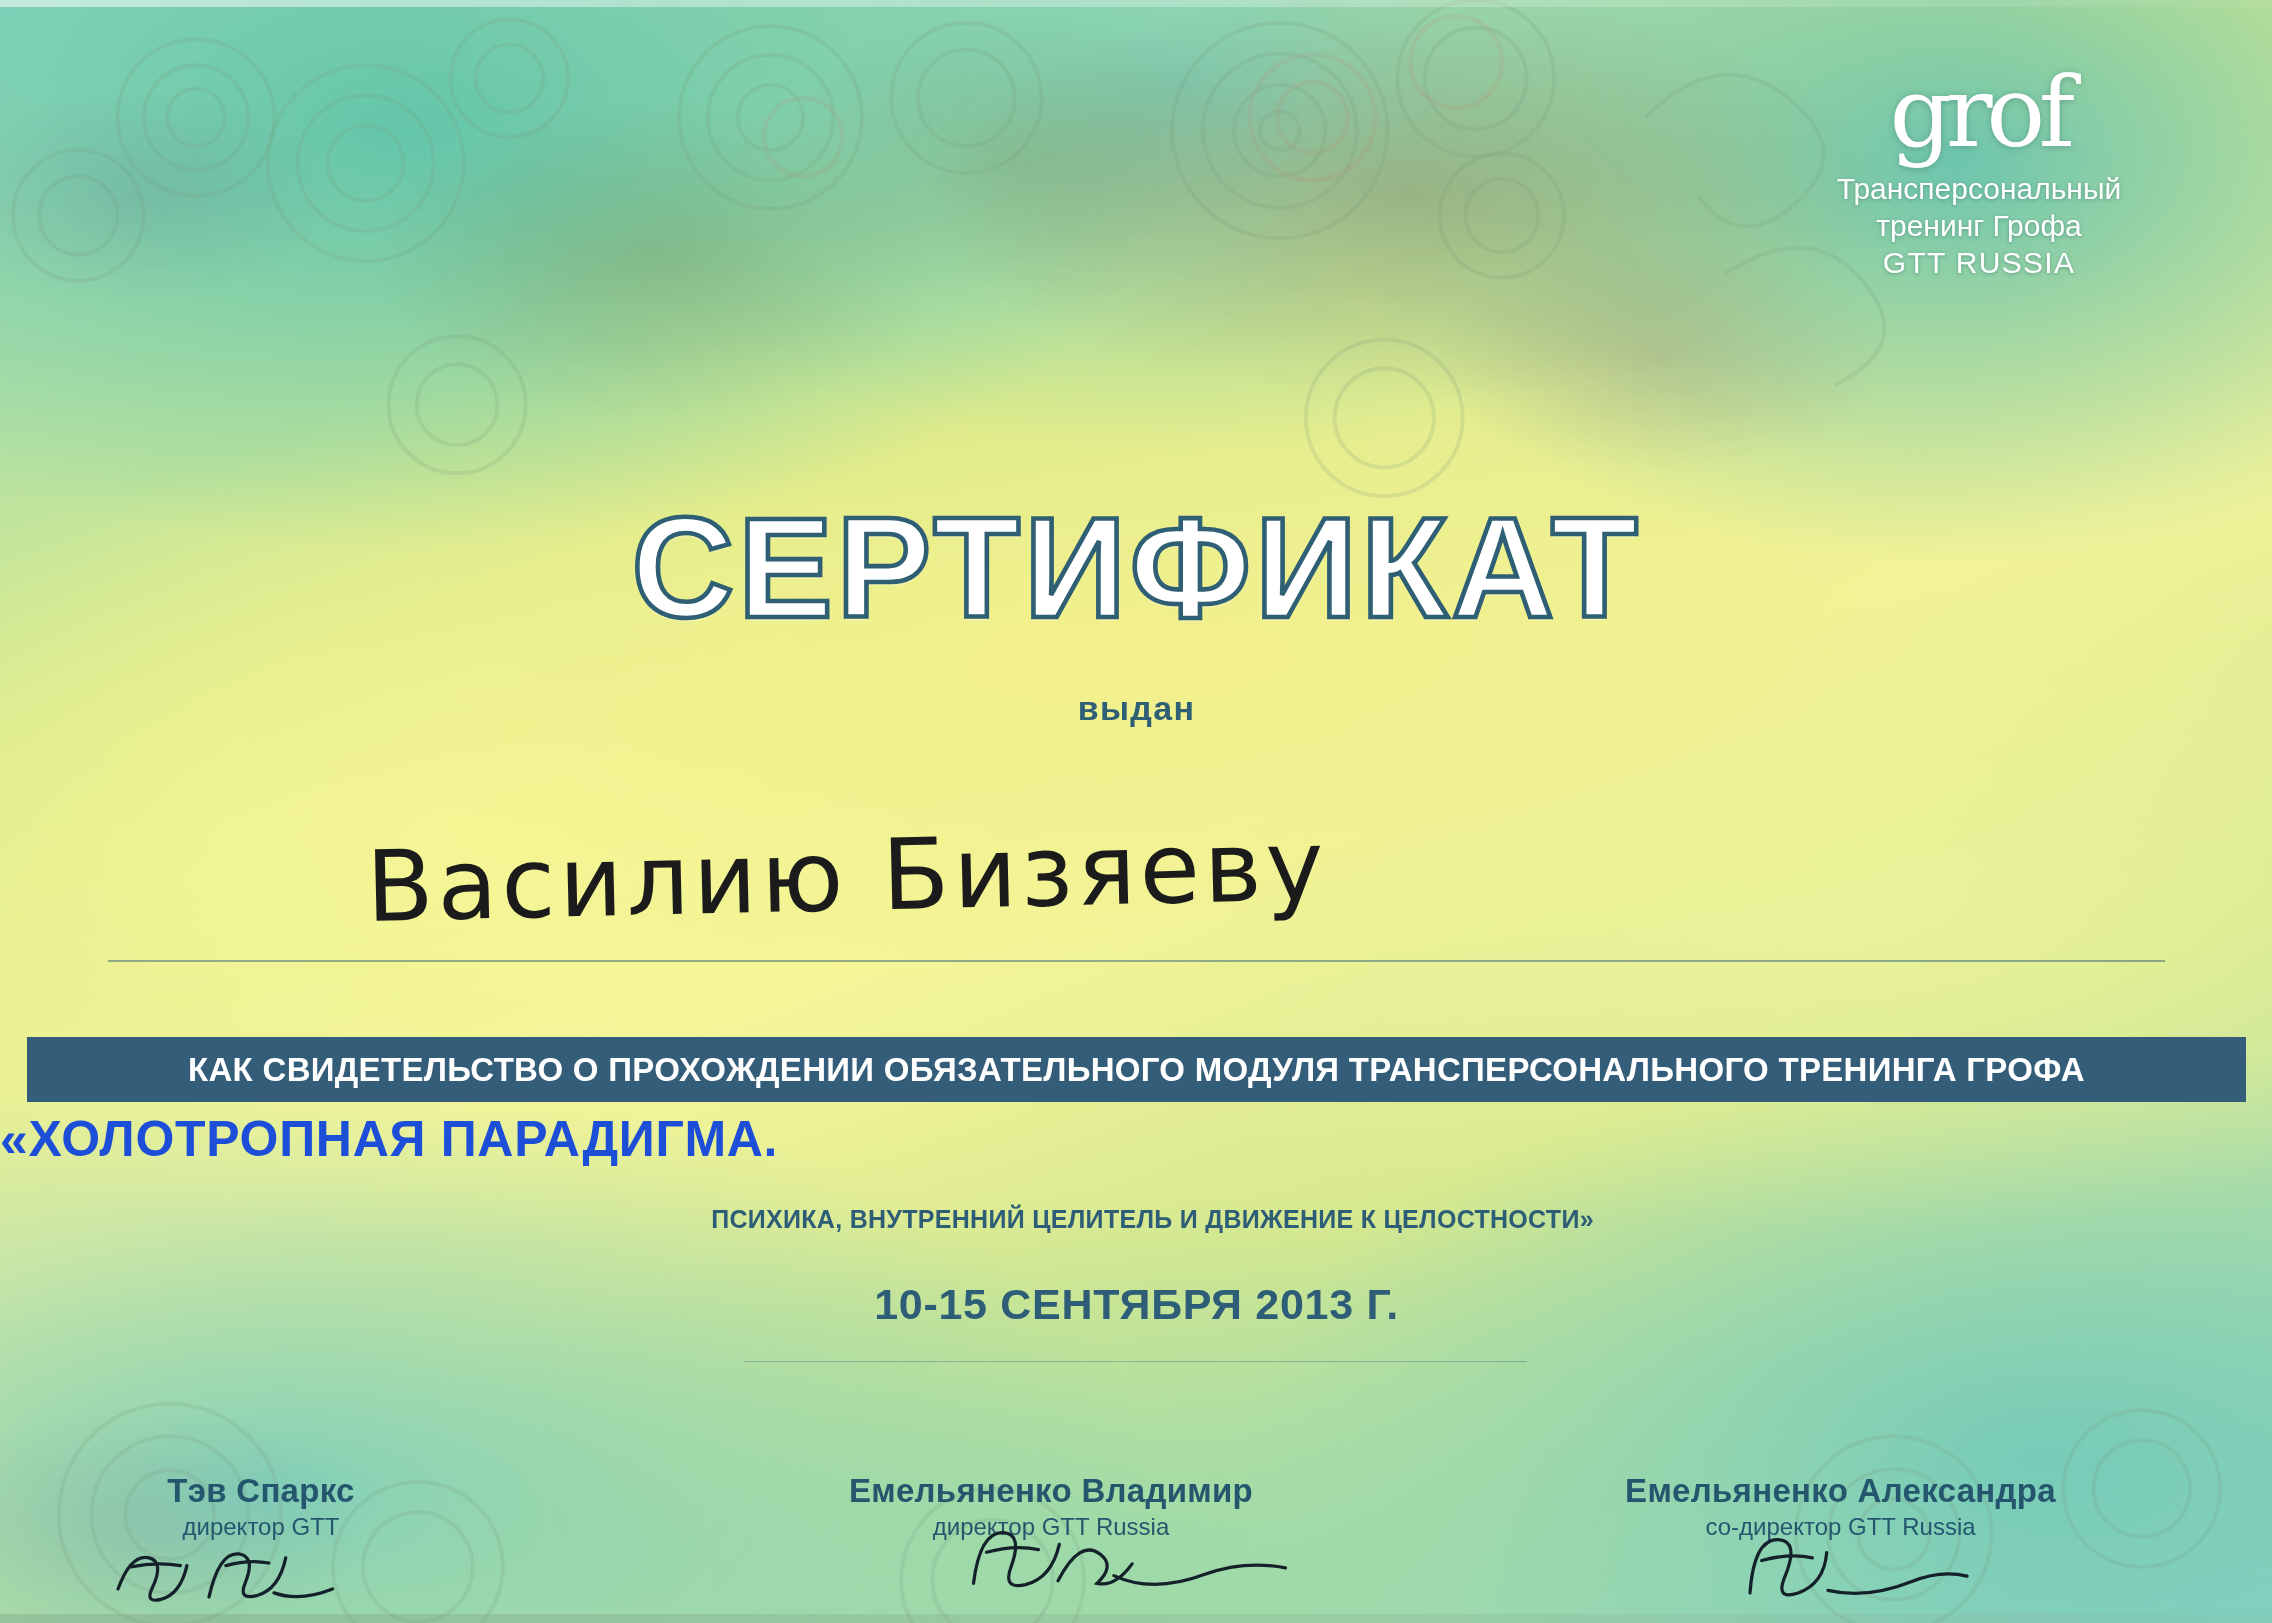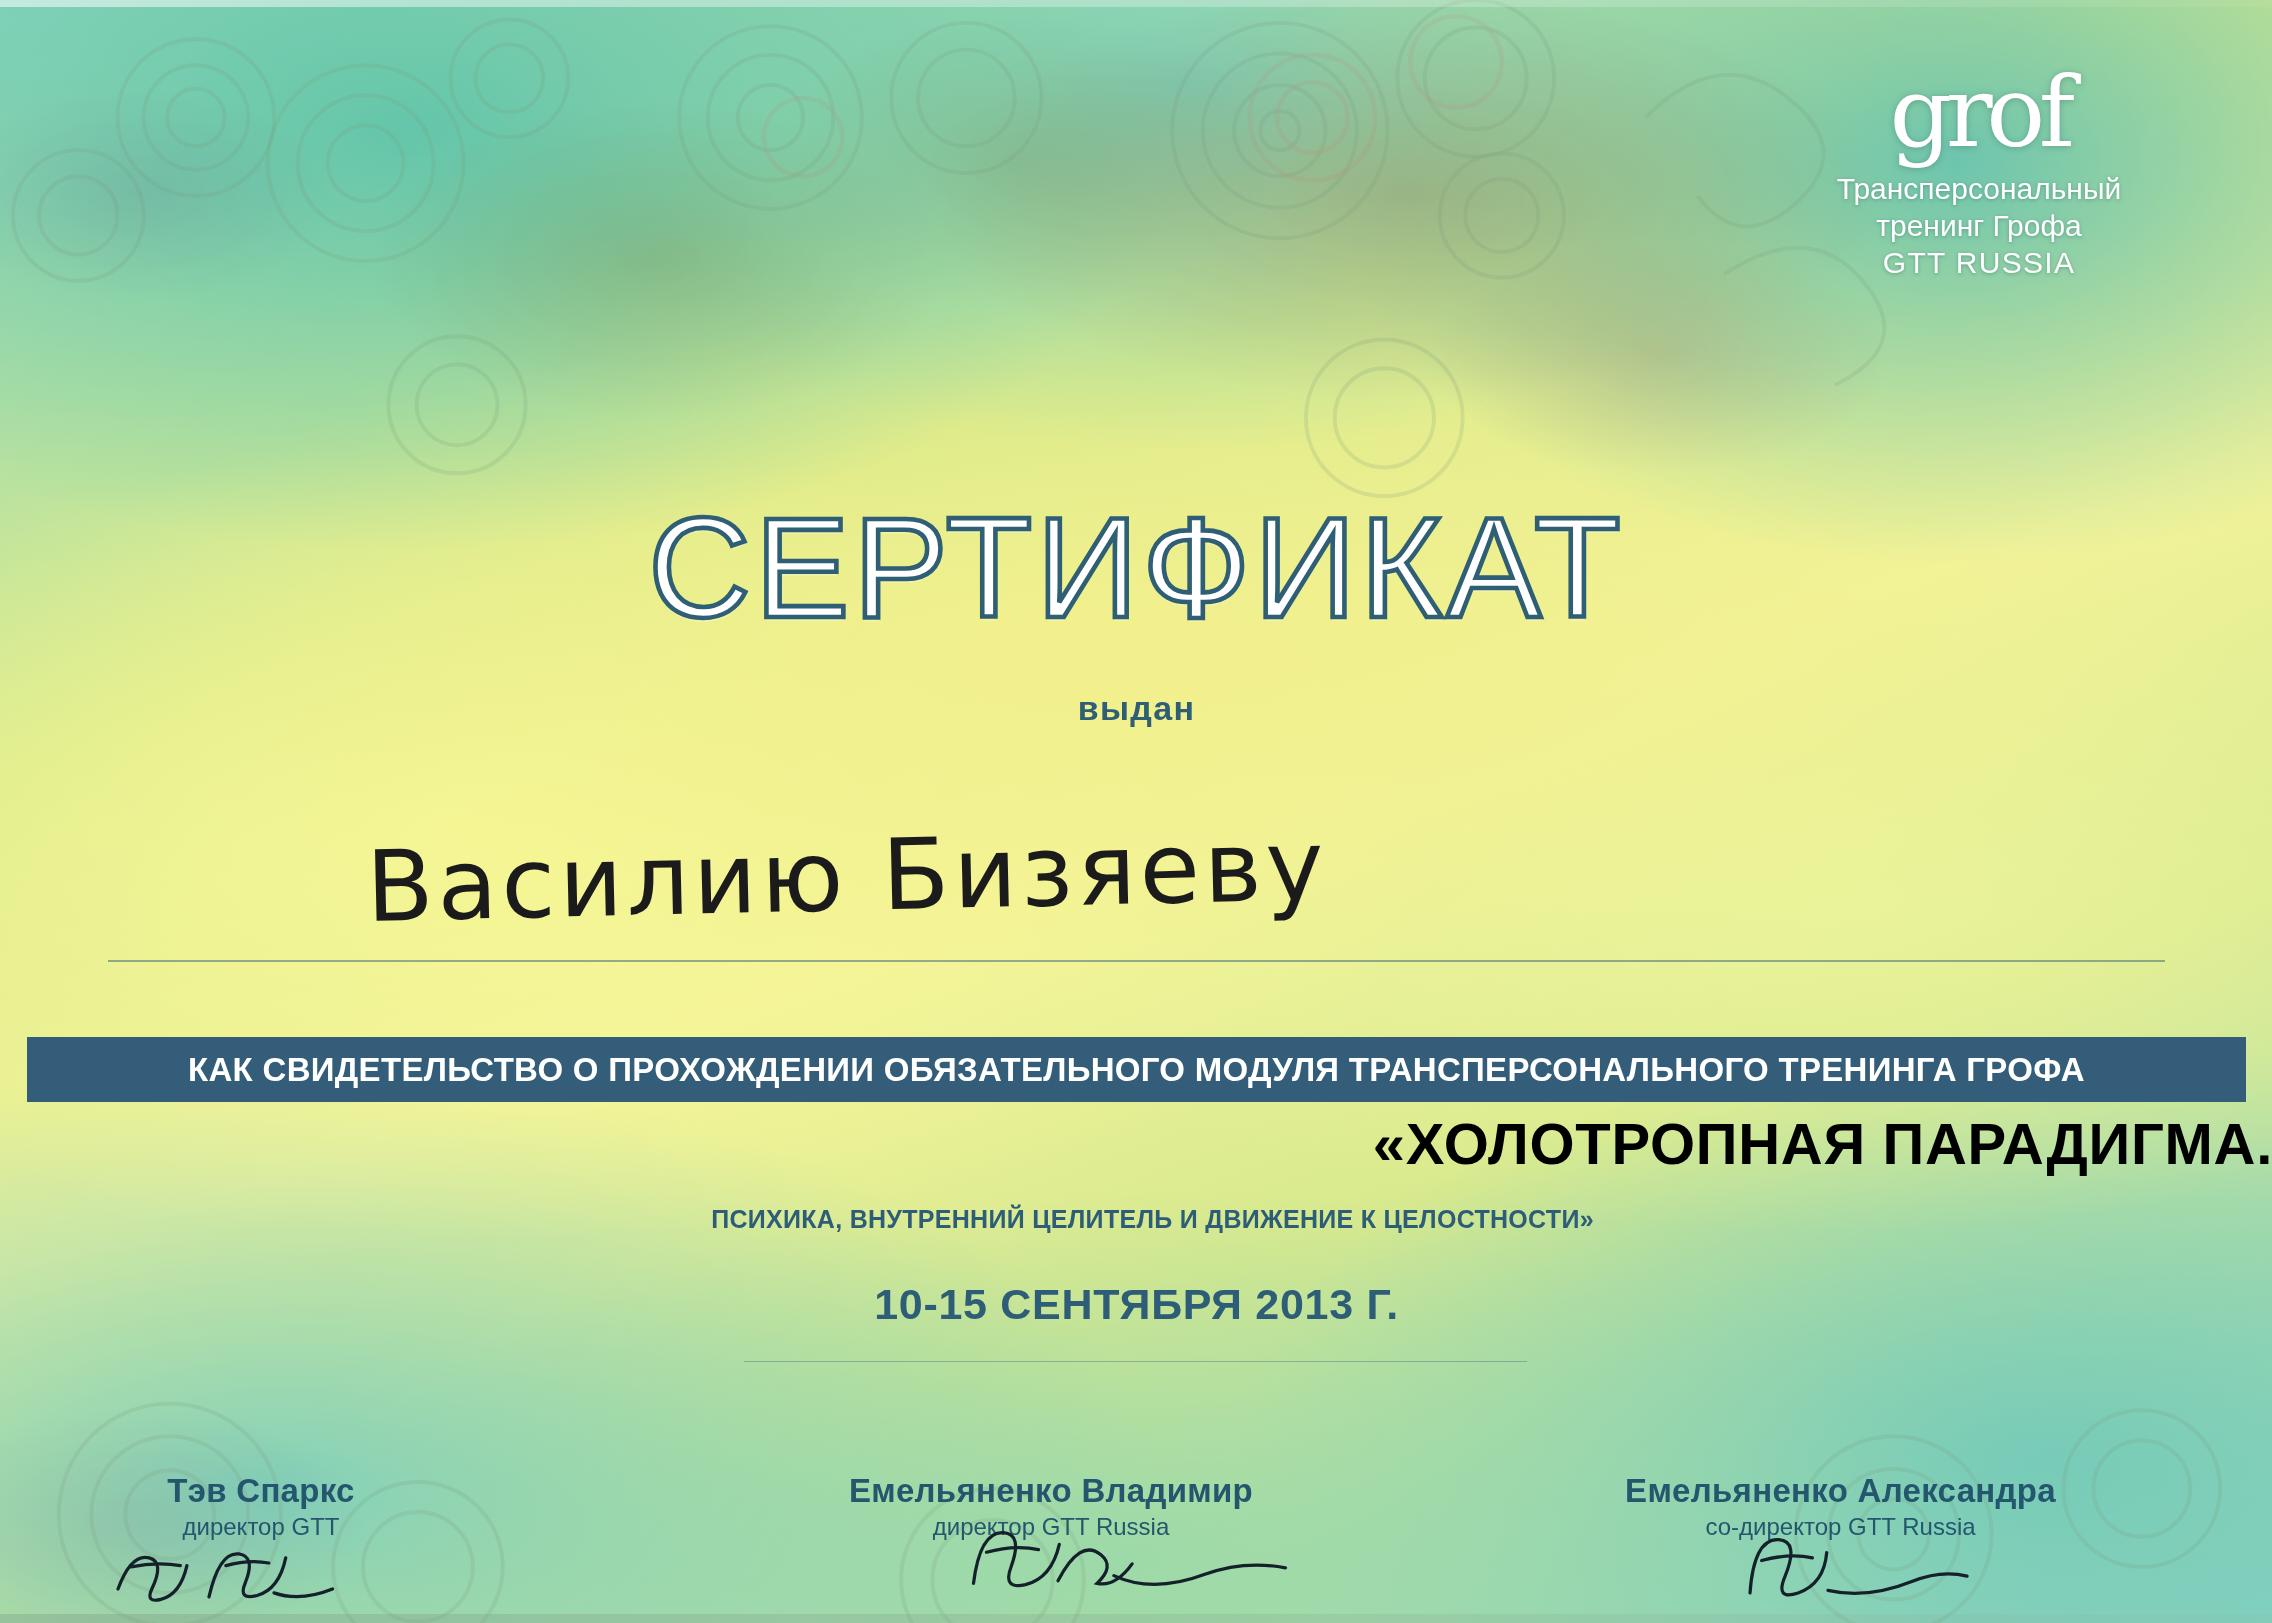--- a/index.html
+++ b/index.html
@@ -92,21 +92,21 @@
   .logo-sub .brand { letter-spacing: 1.3px; }
 
   
   .title {
     position: absolute;
     top: 486px;
     left: 0;
     right: 0;
     text-align: center;
     font-family: "Liberation Sans", sans-serif;
-    font-weight: normal;
+    font-weight: bold;
     font-size: 142px;
     letter-spacing: 3.9px;
     color: #ffffff;
     -webkit-text-stroke: 4.6px #2f5f74;
     text-shadow: 0 3.9px 0 rgba(255,255,255,0.25);
   }
   .issued {
     position: absolute;
     top: 689px;
     left: 0;
@@ -157,23 +157,23 @@
     font-weight: bold;
     letter-spacing: 0.3px;
     white-space: nowrap;
   }
 
   
   .program-1 {
     position: absolute;
     left: 0; right: 0;
     top: 1110px;
-    text-align: right;
-    color: #000000;
-    font-size: 58px;
+    text-align: left;
+    color: #1d4ed8;
+    font-size: 50px;
     font-weight: bold;
     letter-spacing: 0.7px;
   }
   .program-2 {
     position: absolute;
     left: 12px; right: 0;
     top: 1205px;
     text-align: center;
     color: #2d5d77;
     font-size: 25px;

